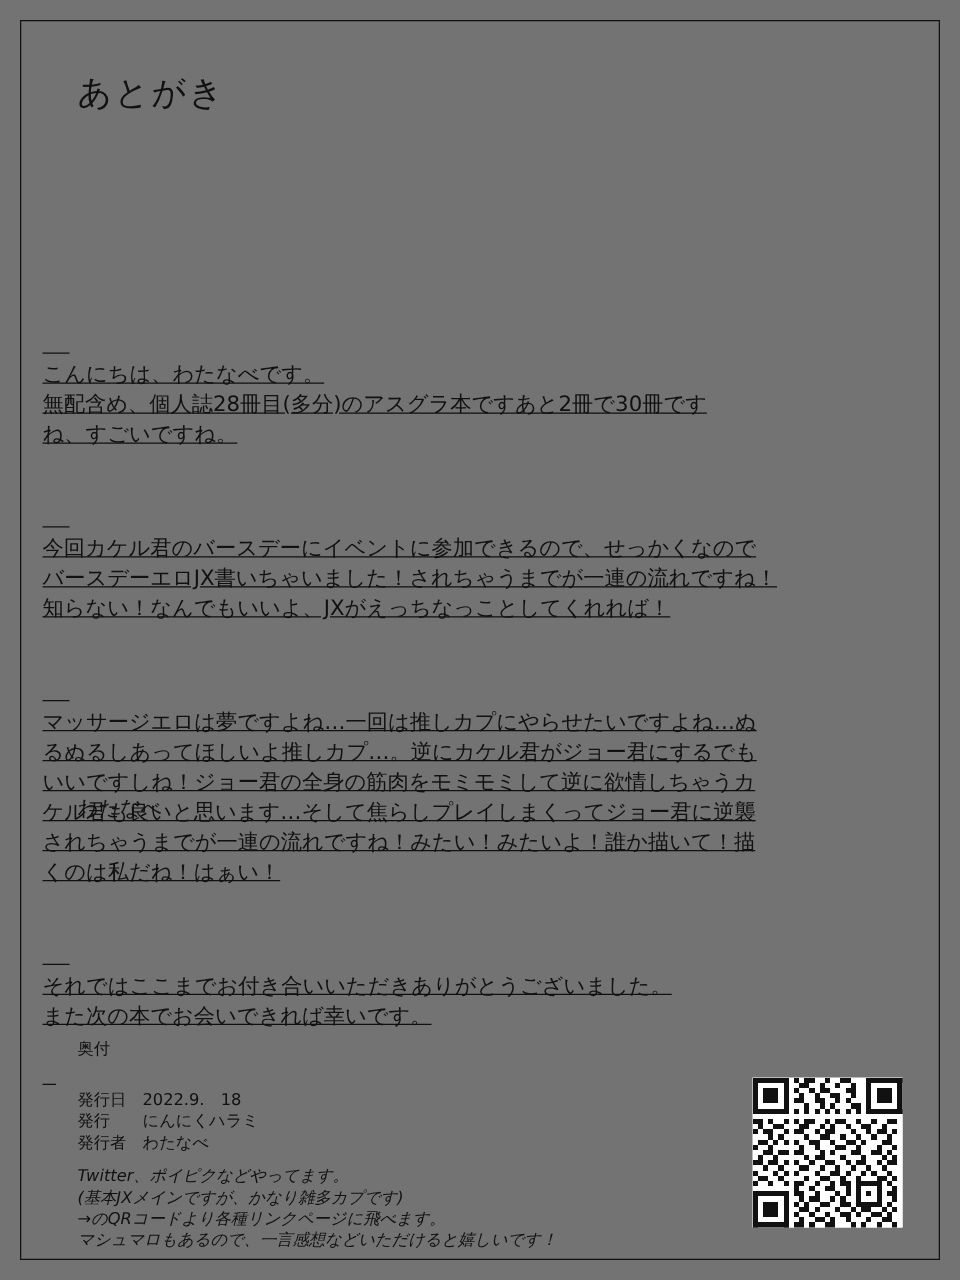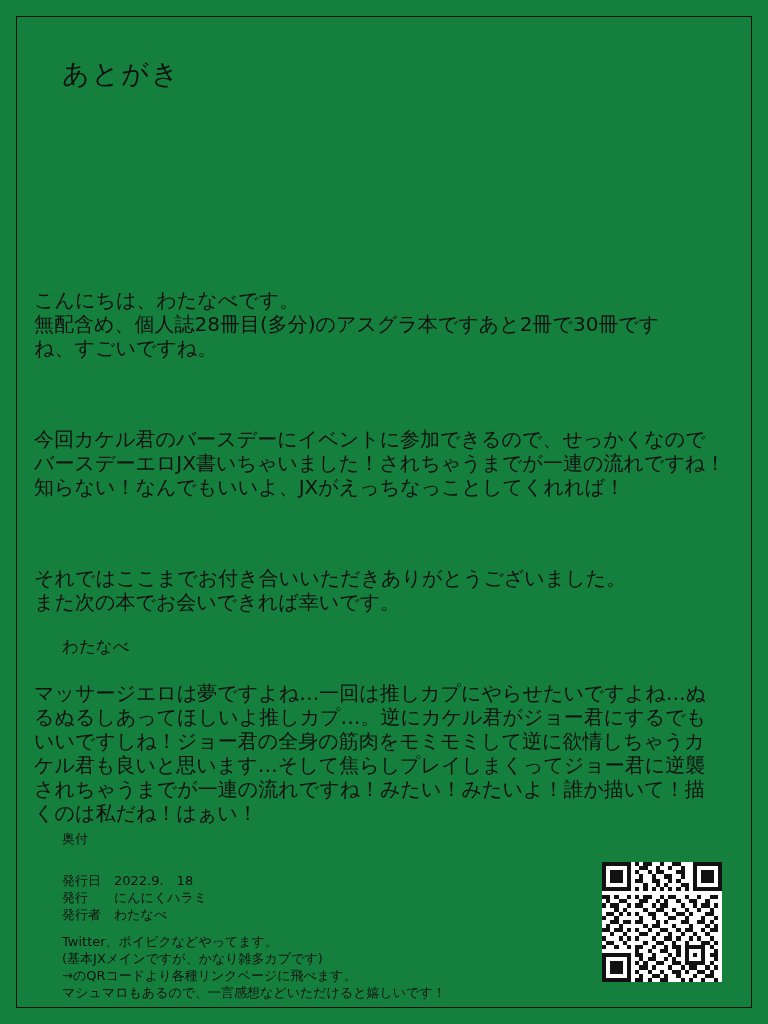--- a/index.html
+++ b/index.html
@@ -11,21 +11,21 @@
     width: 768px;
     height: 1024px;
     position: relative;
     font-family: "DejaVu Sans", "Liberation Sans", sans-serif;
     color: #1a1a1a;
     overflow: hidden;
   }
   .page {
     position: absolute;
     inset: 0;
-    background: #15803d;
+    background: #737373;
   }
   .border-frame {
     position: absolute;
     left: 16px;
     top: 16px;
     right: 16px;
     bottom: 16px;
     border: 1px solid #111111;
     box-sizing: border-box;
   }
@@ -36,25 +36,26 @@
     font-size: 27px;
     letter-spacing: 2px;
     color: #111111;
     font-weight: 400;
   }
   .body-text {
     position: absolute;
     left: 34px;
     top: 240px;
     width: 700px;
-    font-size: 20px;
+    font-size: 17px;
     line-height: 24px;
     color: #111111;
     white-space: pre-wrap;
     letter-spacing: 0px;
+    text-decoration: underline;
   }
   .para {
     margin: 0 0 19px 0;
     white-space: pre-wrap;
   }
   .para:last-child { margin-bottom: 0; }
   .signature {
     position: absolute;
     left: 34px;
     top: 636px;
@@ -78,20 +79,21 @@
     line-height: 17px;
     color: #111111;
     white-space: pre-wrap;
   }
   .colophon-note {
     margin-top: 10px;
     font-size: 13px;
     line-height: 17px;
     color: #111111;
     white-space: pre-wrap;
+    font-style: italic;
   }
   .qr {
     position: absolute;
     left: 602px;
     top: 862px;
     width: 120px;
     height: 120px;
     background: #ffffff;
   }
   .qr svg { display: block; }
@@ -104,28 +106,28 @@
 
   <div class="title">あとがき</div>
 
   <div class="body-text">
     <p class="para">こんにちは、わたなべです。
 無配含め、個人誌28冊目(多分)のアスグラ本ですあと2冊で30冊です
 ね、すごいですね。</p>
     <p class="para">今回カケル君のバースデーにイベントに参加できるので、せっかくなので
 バースデーエロJX書いちゃいました！されちゃうまでが一連の流れですね！
 知らない！なんでもいいよ、JXがえっちなっことしてくれれば！</p>
-    <p class="para">それではここまでお付き合いいただきありがとうございました。
-また次の本でお会いできれば幸いです。</p>
     <p class="para">マッサージエロは夢ですよね…一回は推しカプにやらせたいですよね…ぬ
 るぬるしあってほしいよ推しカプ…。逆にカケル君がジョー君にするでも
 いいですしね！ジョー君の全身の筋肉をモミモミして逆に欲情しちゃうカ
 ケル君も良いと思います…そして焦らしプレイしまくってジョー君に逆襲
 されちゃうまでが一連の流れですね！みたい！みたいよ！誰か描いて！描
 くのは私だね！はぁい！</p>
+    <p class="para">それではここまでお付き合いいただきありがとうございました。
+また次の本でお会いできれば幸いです。</p>
   </div>
 
   <div class="signature">わたなべ</div>
 
   <div class="colophon">
     <div class="colophon-title">奥付</div>
     <div class="colophon-lines">発行日　2022.9.　18
 発行　　にんにくハラミ
 発行者　わたなべ</div>
     <div class="colophon-note">Twitter、ポイピクなどやってます。

